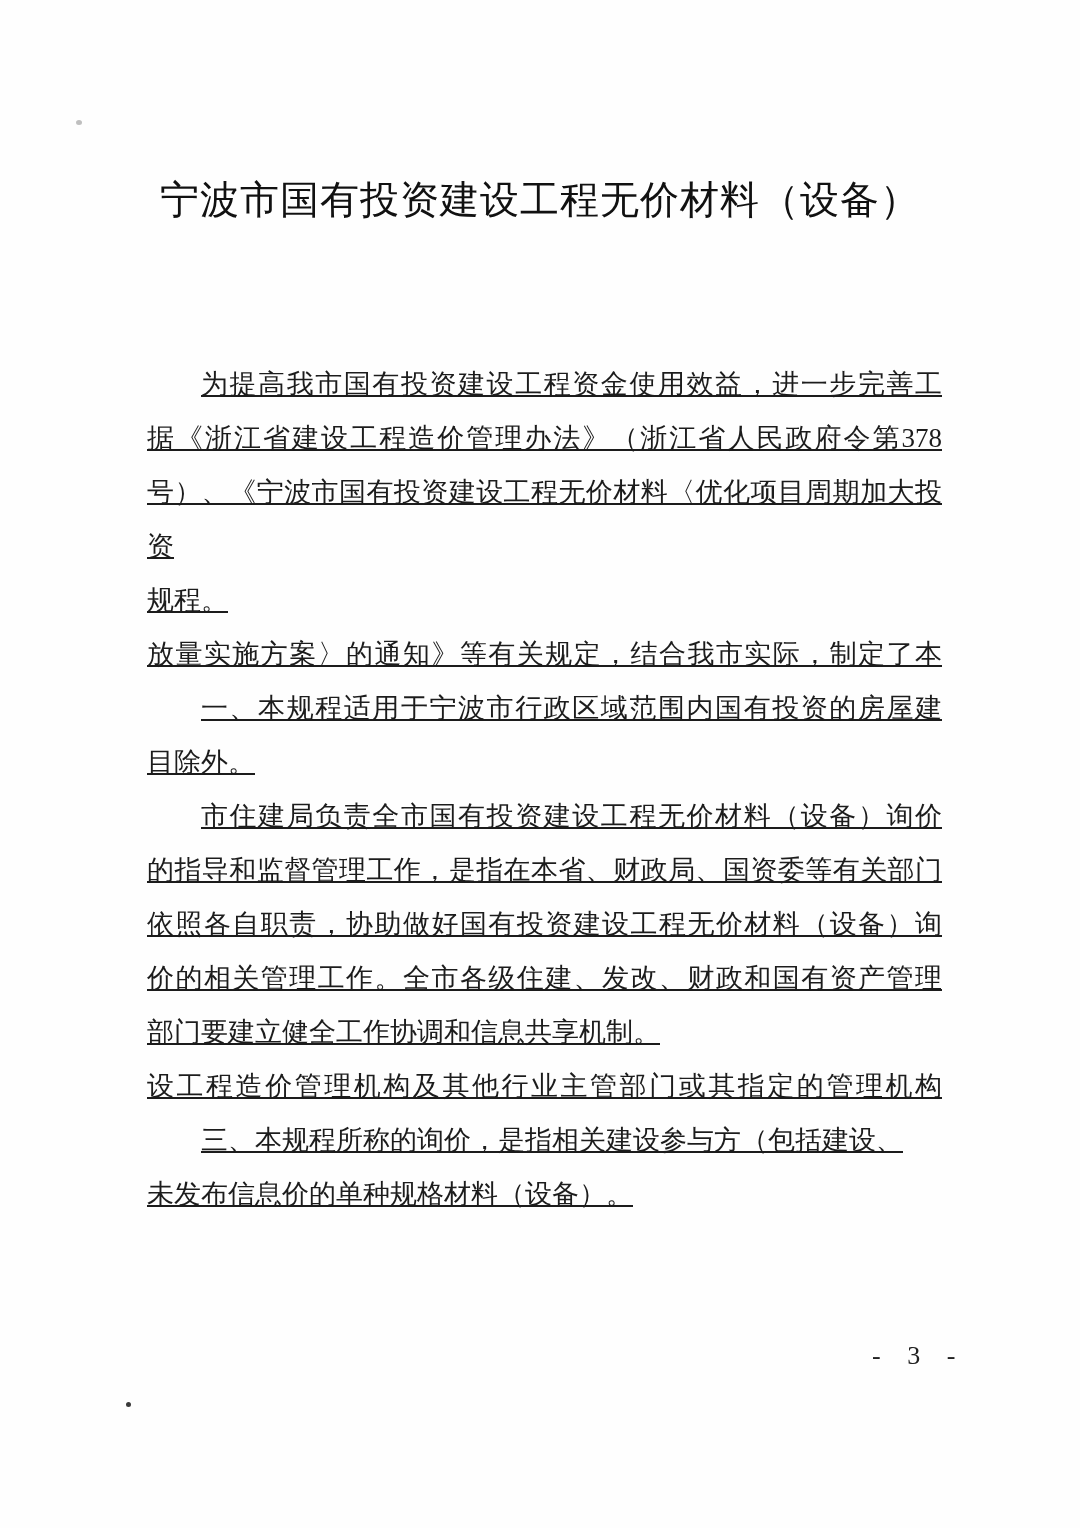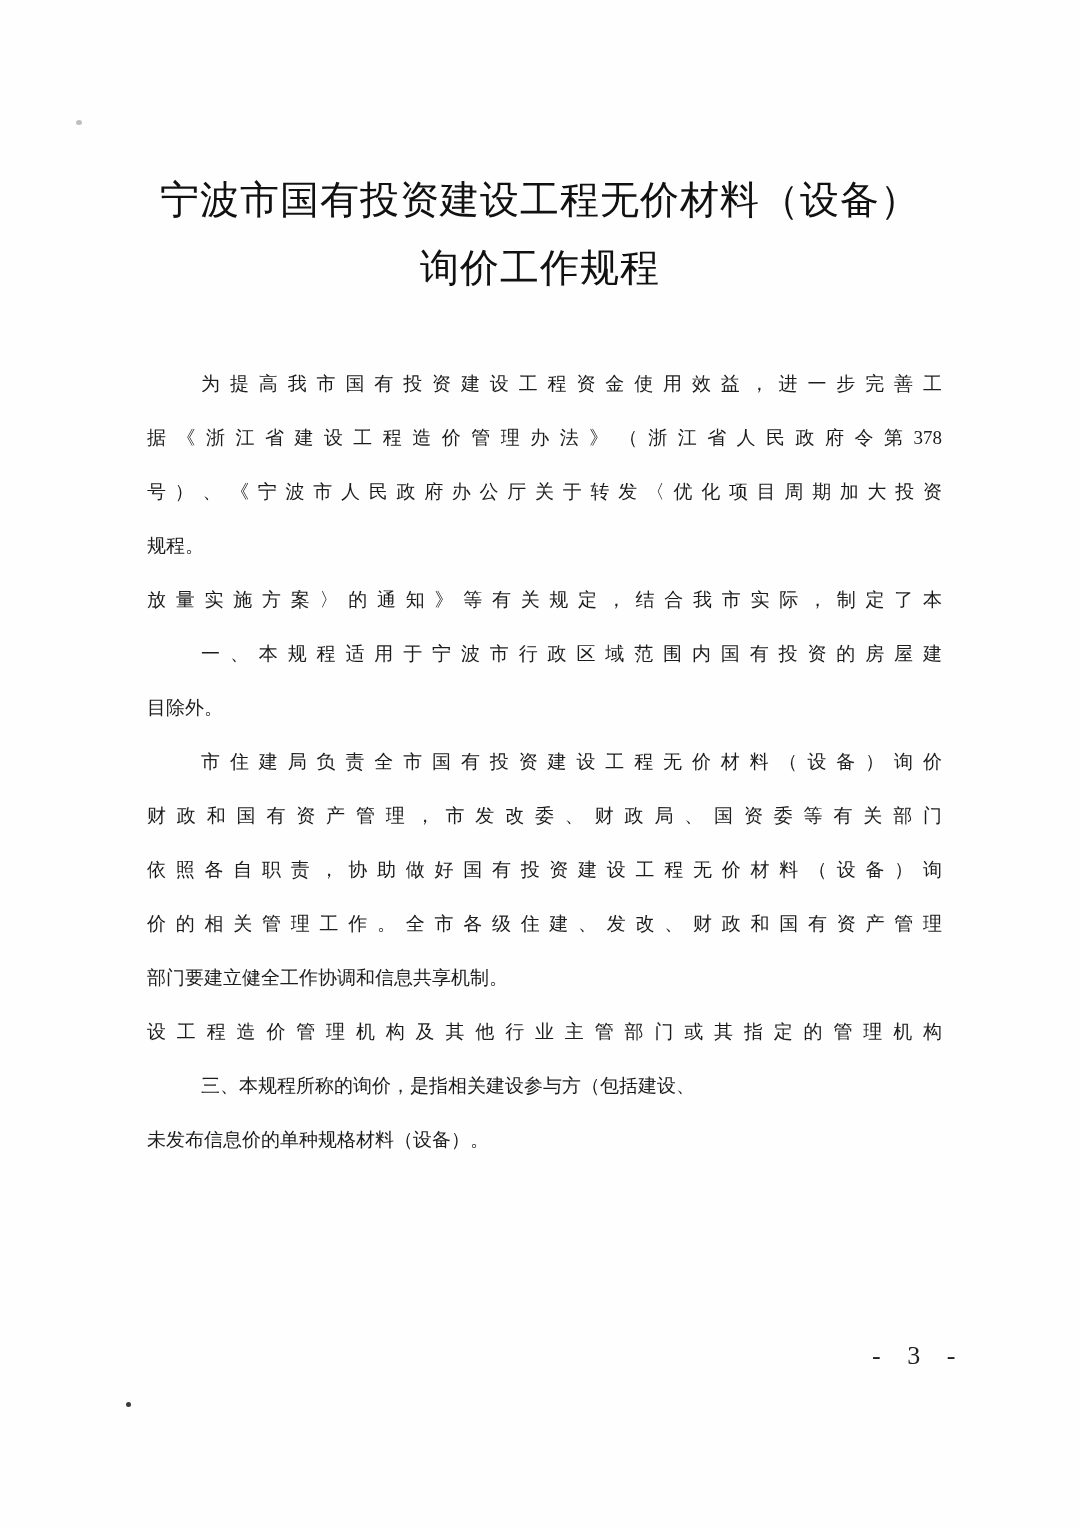--- a/index.html
+++ b/index.html
@@ -24,23 +24,24 @@
     line-height: 56px;
     color: #111;
   }
   .title-line-1 { top: 172px; }
   .title-line-2 { top: 240px; }
   .body-text {
     position: absolute;
     top: 357px;
     left: 147px;
     width: 795px;
-    font-size: 19px;
+    font-size: 27px;
     line-height: 54px;
     color: #1c1c1c;
+    text-decoration: underline;
   }
   .bline {
     text-align: justify;
     text-align-last: justify;
     white-space: nowrap; 
     white-space: normal;
   }
   .bline.last { text-align-last: left; }
   .bline.indent { text-indent: 54px; }
   .page-number {
@@ -67,32 +68,31 @@
     width: 5px; height: 5px;
     background: #3a3a3a;
   }
 </style>
 </head>
 <body>
 
 <div class="page">
 
   <div class="title-line title-line-1">宁波市国有投资建设工程无价材料（设备）</div>
-  <div class="title-line title-line-2">询价工作规程</div>
 
   <div class="body-text">
     <div class="bline indent">为提高我市国有投资建设工程资金使用效益，进一步完善工</div>
     <div class="bline">据《浙江省建设工程造价管理办法》（浙江省人民政府令第378</div>
-    <div class="bline">号）、《宁波市人民政府办公厅关于转发〈优化项目周期加大投资</div>
+    <div class="bline">号）、《宁波市国有投资建设工程无价材料〈优化项目周期加大投资</div>
     <div class="bline last">规程。</div>
     <div class="bline">放量实施方案〉的通知》等有关规定，结合我市实际，制定了本</div>
     <div class="bline indent">一、本规程适用于宁波市行政区域范围内国有投资的房屋建</div>
     <div class="bline last">目除外。</div>
     <div class="bline indent">市住建局负责全市国有投资建设工程无价材料（设备）询价</div>
-    <div class="bline">财政和国有资产管理，市发改委、财政局、国资委等有关部门</div>
+    <div class="bline">的指导和监督管理工作，是指在本省、财政局、国资委等有关部门</div>
     <div class="bline">依照各自职责，协助做好国有投资建设工程无价材料（设备）询</div>
     <div class="bline">价的相关管理工作。全市各级住建、发改、财政和国有资产管理</div>
     <div class="bline last">部门要建立健全工作协调和信息共享机制。</div>
     <div class="bline">设工程造价管理机构及其他行业主管部门或其指定的管理机构</div>
     <div class="bline indent last">三、本规程所称的询价，是指相关建设参与方（包括建设、</div>
     <div class="bline last">未发布信息价的单种规格材料（设备）。</div>
   </div>
 
   <div class="page-number">- 3 -</div>
 

